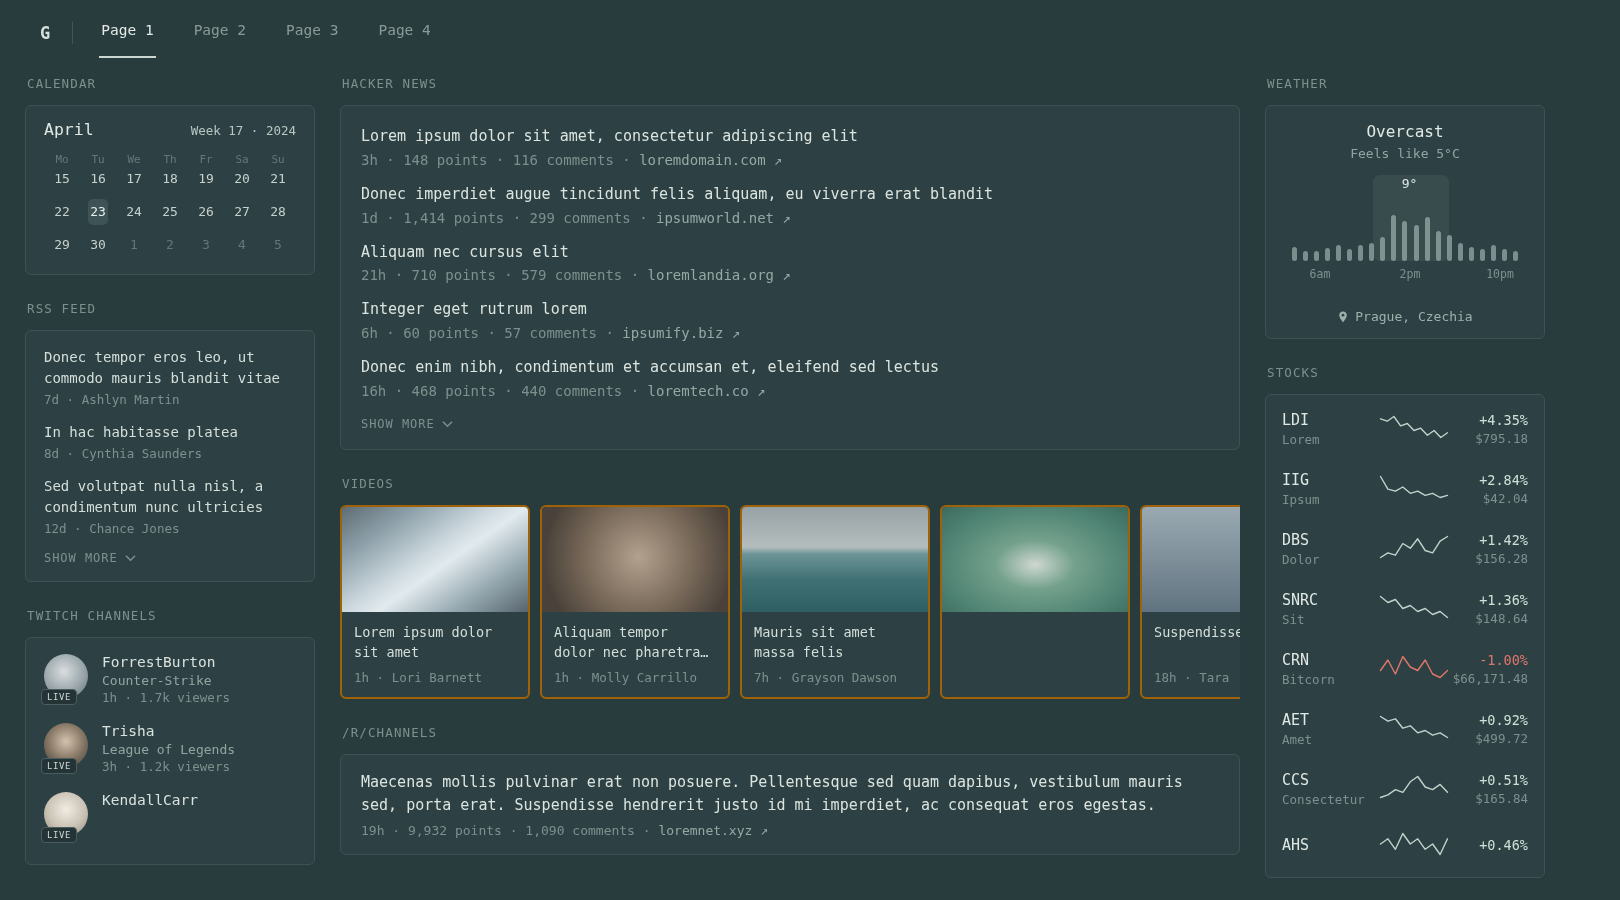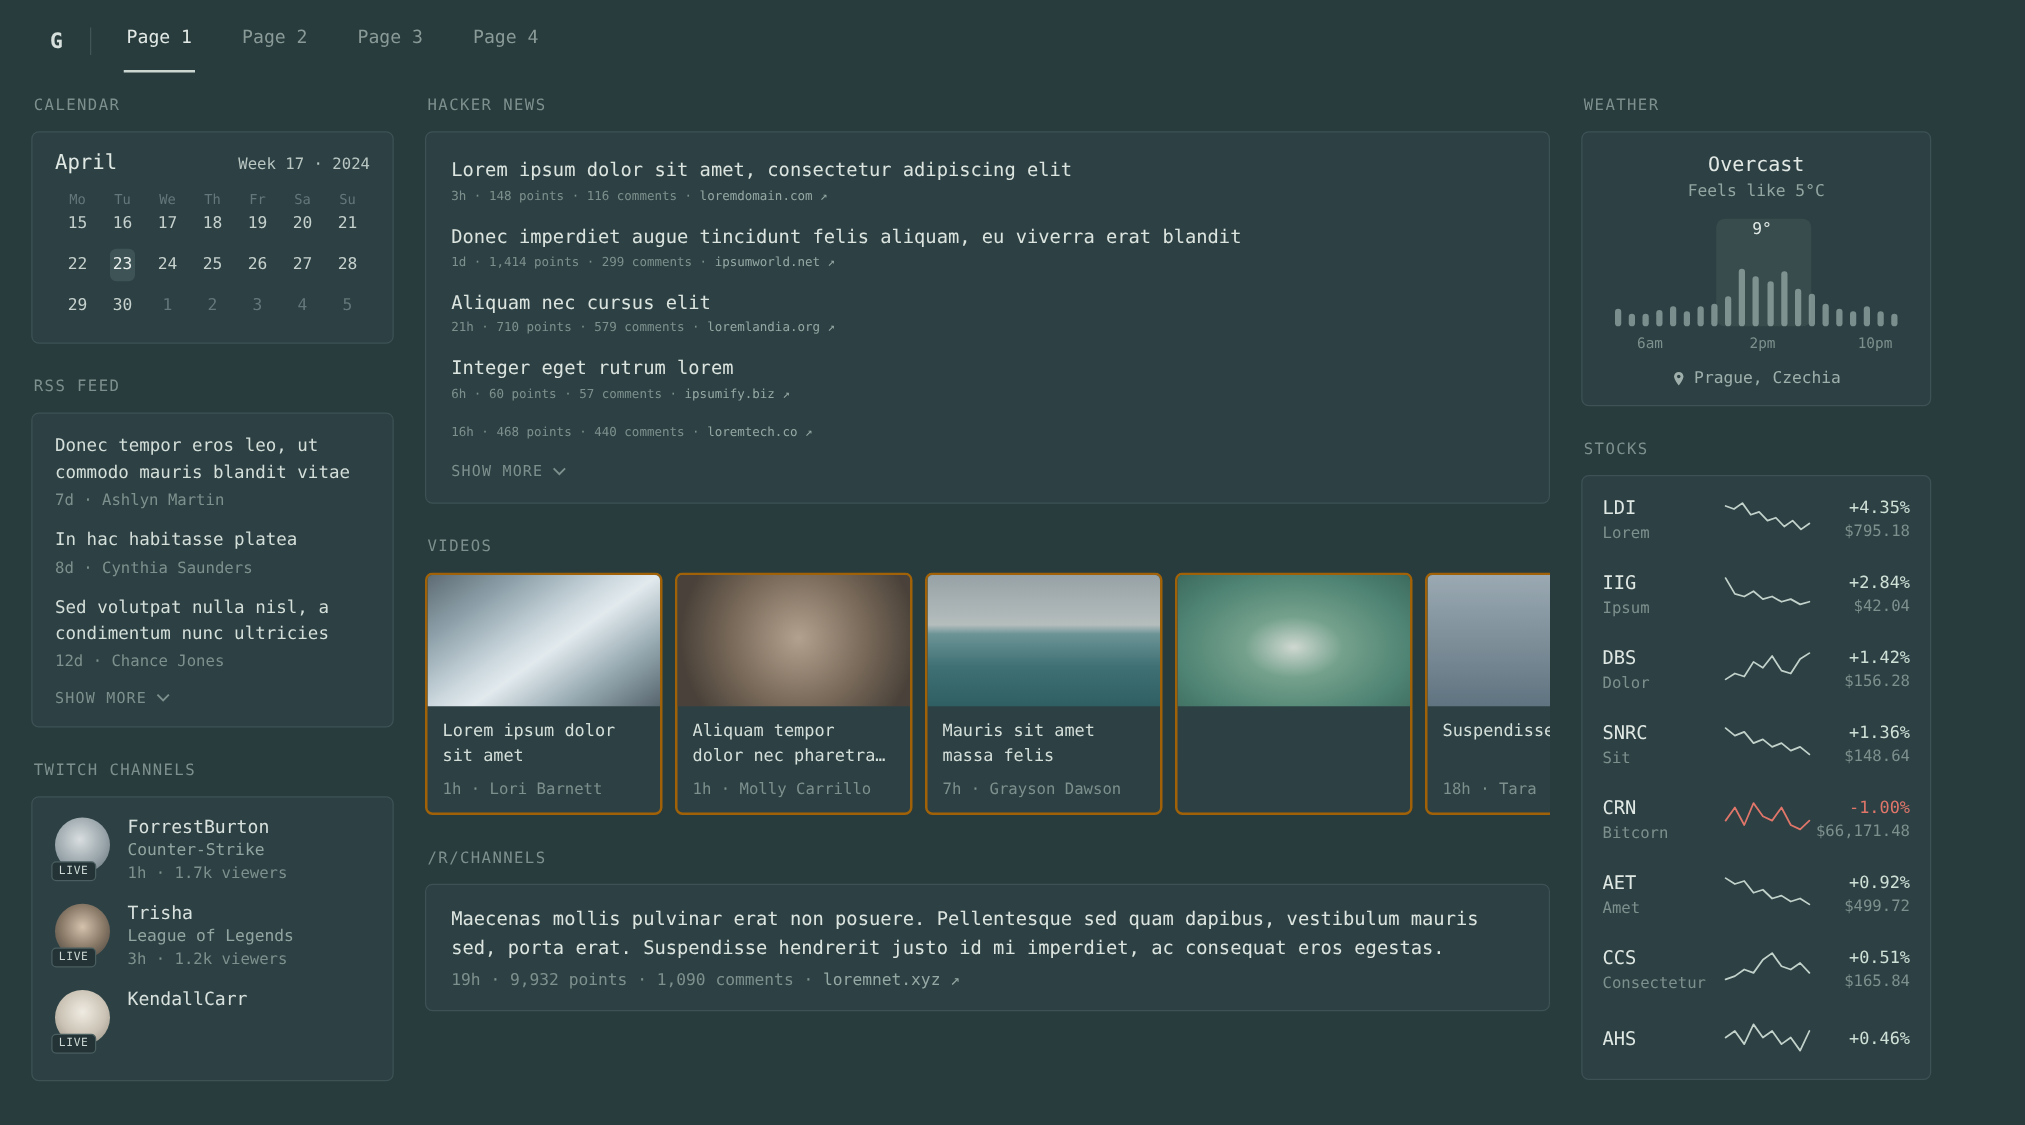--- a/index.html
+++ b/index.html
@@ -58,21 +58,21 @@
   .av3 { background:radial-gradient(circle at 50% 40%,#f0ebe2 0%,#c9c2b4 55%,#8d8779 100%); }
   .live { position:absolute; left:-3px; bottom:-7px; background:#243436; border:1px solid #4a5e60; border-radius:4px; font-size:9px; letter-spacing:0.06em; color:#cdd8d4; padding:2px 5px; }
   .tw-name { font-size:14.5px; color:#d8e1dd; cursor:pointer; }
   .tw-game { font-size:13px; color:#93a5a1; margin-top:3px; }
   .tw-meta { font-size:12.5px; color:#7e908d; margin-top:2px; }
 
   
   .hn-card { padding:12px 20px; }
   .hn-item { padding:8px 0; }
   .hn-title { font-size:15px; color:#dce4df; line-height:1.45; cursor:pointer; }
-  .hn-meta { font-size:10px; color:#7e908d; margin-top:4px; }
+  .hn-meta { font-size:14px; color:#7e908d; margin-top:4px; }
   .domain { color:#96a8a4; cursor:pointer; }
   .hn-card .show-more { padding:8px 0 6px 0; }
 
   
   .videos-row { display:flex; gap:10px; overflow:hidden; }
   .vcard { width:190px; flex:none; background:#2d4144; border:2px solid #a16207; border-radius:6px; overflow:hidden; cursor:pointer; }
   .vthumb { height:105px; width:100%; }
   .t1 { background:linear-gradient(145deg,#5e6c74 0%,#8da0a9 22%,#ccd8de 45%,#e2eaee 55%,#93a6ae 78%,#57656d 100%); }
   .t2 { background:radial-gradient(circle at 52% 48%,#b3a18f 0%,#7d6d5c 45%,#4a423a 85%); }
   .t3 { background:linear-gradient(180deg,#97a2a6 0%,#b5bdbd 38%,#6c9496 45%,#3f7074 70%,#2f5f63 100%); }
@@ -92,21 +92,21 @@
   .w-cond { font-size:16px; color:#e2e9e5; }
   .w-feels { font-size:13px; color:#93a5a1; margin-top:5px; }
   .w-chart { position:relative; height:86px; margin:14px 10px 4px 10px; }
   .w-band { position:absolute; left:36%; width:33%; top:0; bottom:0; background:rgba(213,224,216,0.07); border-radius:7px; }
   .w-temp { position:absolute; left:52%; top:1px; transform:translateX(-50%); font-size:13px; color:#e0e8e4; }
   .w-bars { position:absolute; left:0; right:0; bottom:0; height:64px; display:flex; align-items:flex-end; justify-content:space-between; padding:0 2px; }
   .wbar { width:5px; border-radius:3px; background:#aabfb9; opacity:0.62; }
   .w-times { position:relative; height:16px; margin-top:6px; }
   .w-times span { position:absolute; transform:translateX(-50%); font-size:11.5px; color:#7e908d; }
   .wt0 { left:16%; } .wt1 { left:52%; } .wt2 { left:88%; }
-  .w-loc { display:flex; align-items:center; justify-content:center; gap:6px; margin-top:12px; font-size:13px; color:#9fb0ac; }
+  .w-loc { display:flex; align-items:center; justify-content:center; gap:6px; margin-top:26px; font-size:13px; color:#9fb0ac; }
   .w-loc svg { flex:none; }
 
   
   .st-card { padding:4px 16px; }
   .stock-row { display:flex; align-items:center; padding:12px 0; }
   .s-left { width:96px; flex:none; }
   .s-sym { font-size:15px; color:#e0e8e4; cursor:pointer; }
   .s-name { font-size:12.5px; color:#7e908d; margin-top:3px; }
   .s-spark { flex:none; width:72px; }
   .s-right { flex:1; text-align:right; }
@@ -254,20 +254,21 @@
               </div>
               <div class="hn-item">
                 <div class="hn-title">Aliquam nec cursus elit</div>
                 <div class="hn-meta"><span>21h · 710 points · 579 comments · </span><span class="domain">loremlandia.org <span class="ext">↗</span></span></div>
               </div>
               <div class="hn-item">
                 <div class="hn-title">Integer eget rutrum lorem</div>
                 <div class="hn-meta"><span>6h · 60 points · 57 comments · </span><span class="domain">ipsumify.biz <span class="ext">↗</span></span></div>
               </div>
               <div class="hn-item">
+                <div class="hn-title">Donec enim nibh, condimentum et accumsan et, eleifend sed lectus</div>
                 <div class="hn-meta"><span>16h · 468 points · 440 comments · </span><span class="domain">loremtech.co <span class="ext">↗</span></span></div>
               </div>
             </div>
           <div class="show-more">
             <span>SHOW MORE</span>
             <svg width="11" height="8" viewBox="0 0 12 8" fill="none" stroke-width="1.6">
                 <path d="M1 1.5 L6 6.5 L11 1.5"></path>
               </svg>
           </div>
         </div>

